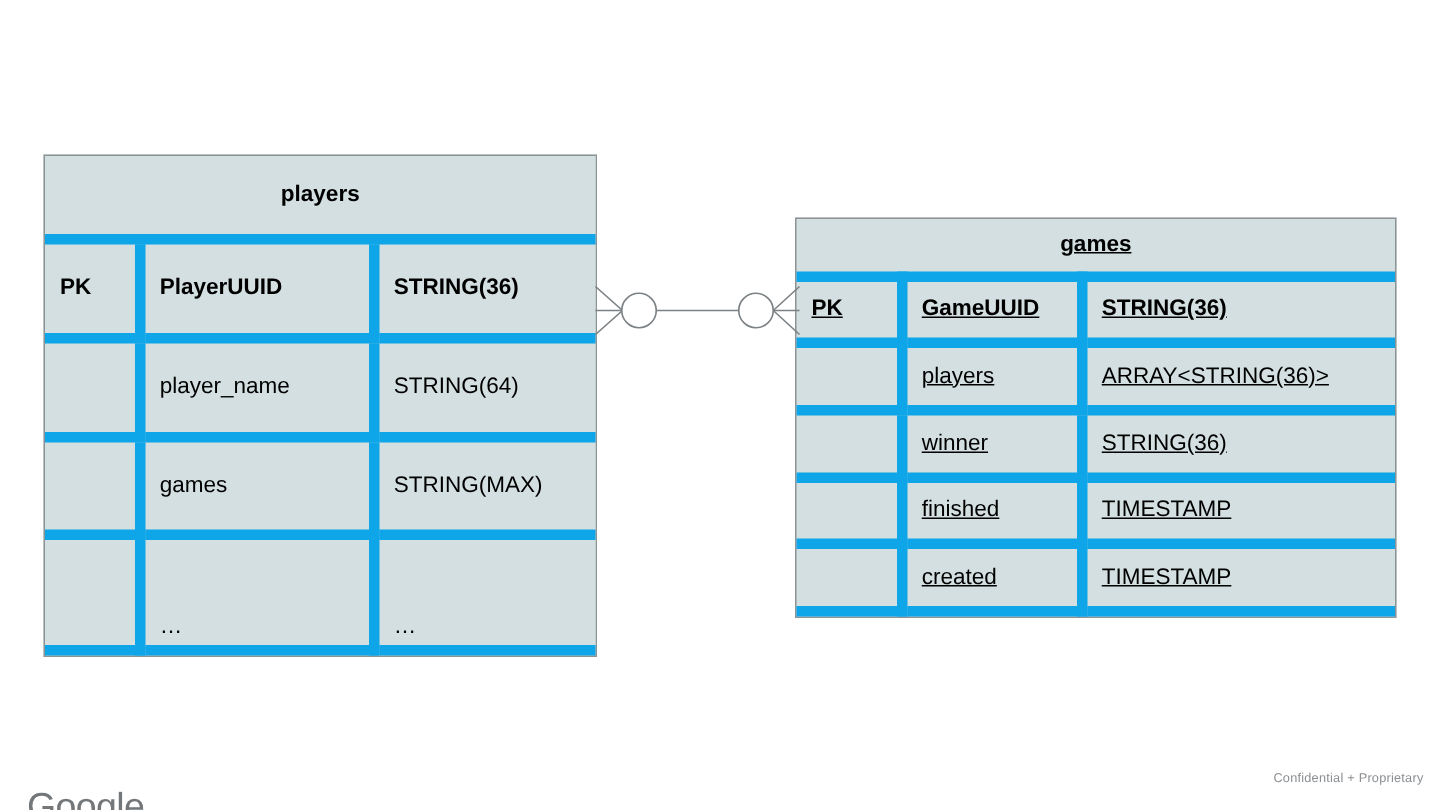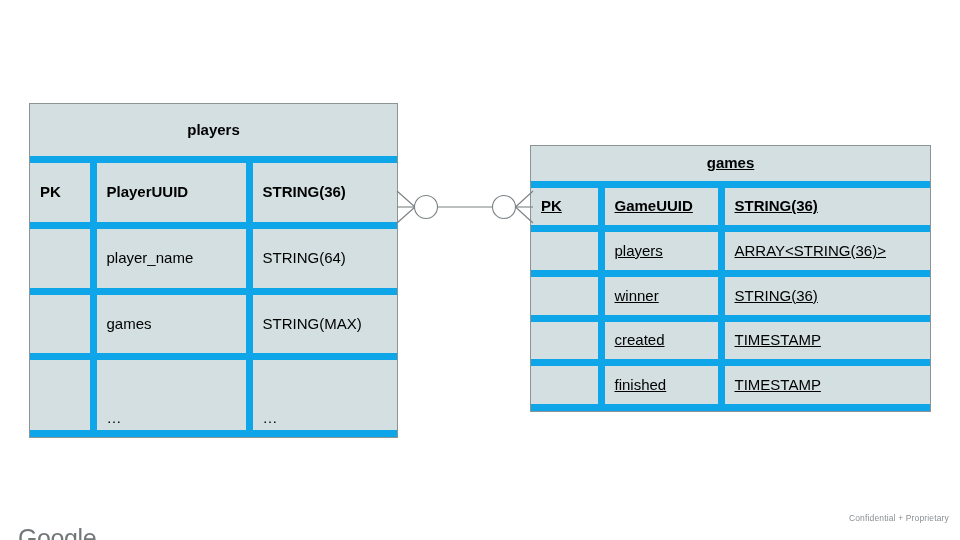--- a/index.html
+++ b/index.html
@@ -182,26 +182,26 @@
           <td class="name-cell">players</td>
           <td class="type-cell">ARRAY&lt;STRING(36)&gt;</td>
         </tr>
         <tr>
           <td class="key-cell"></td>
           <td class="name-cell">winner</td>
           <td class="type-cell">STRING(36)</td>
         </tr>
         <tr>
           <td class="key-cell"></td>
+          <td class="name-cell">finished</td>
+          <td class="type-cell">TIMESTAMP</td>
+        </tr>
+        <tr>
+          <td class="key-cell"></td>
           <td class="name-cell">created</td>
-          <td class="type-cell">TIMESTAMP</td>
-        </tr>
-        <tr>
-          <td class="key-cell"></td>
-          <td class="name-cell">finished</td>
           <td class="type-cell">TIMESTAMP</td>
         </tr>
       </tbody>
     </table>
   </div>
 
   <svg id="relationship-connector" viewBox="0 0 150 48">
     <g fill="none" stroke="#7b8184" stroke-width="1.1" shape-rendering="geometricPrecision">
 
       <g>

